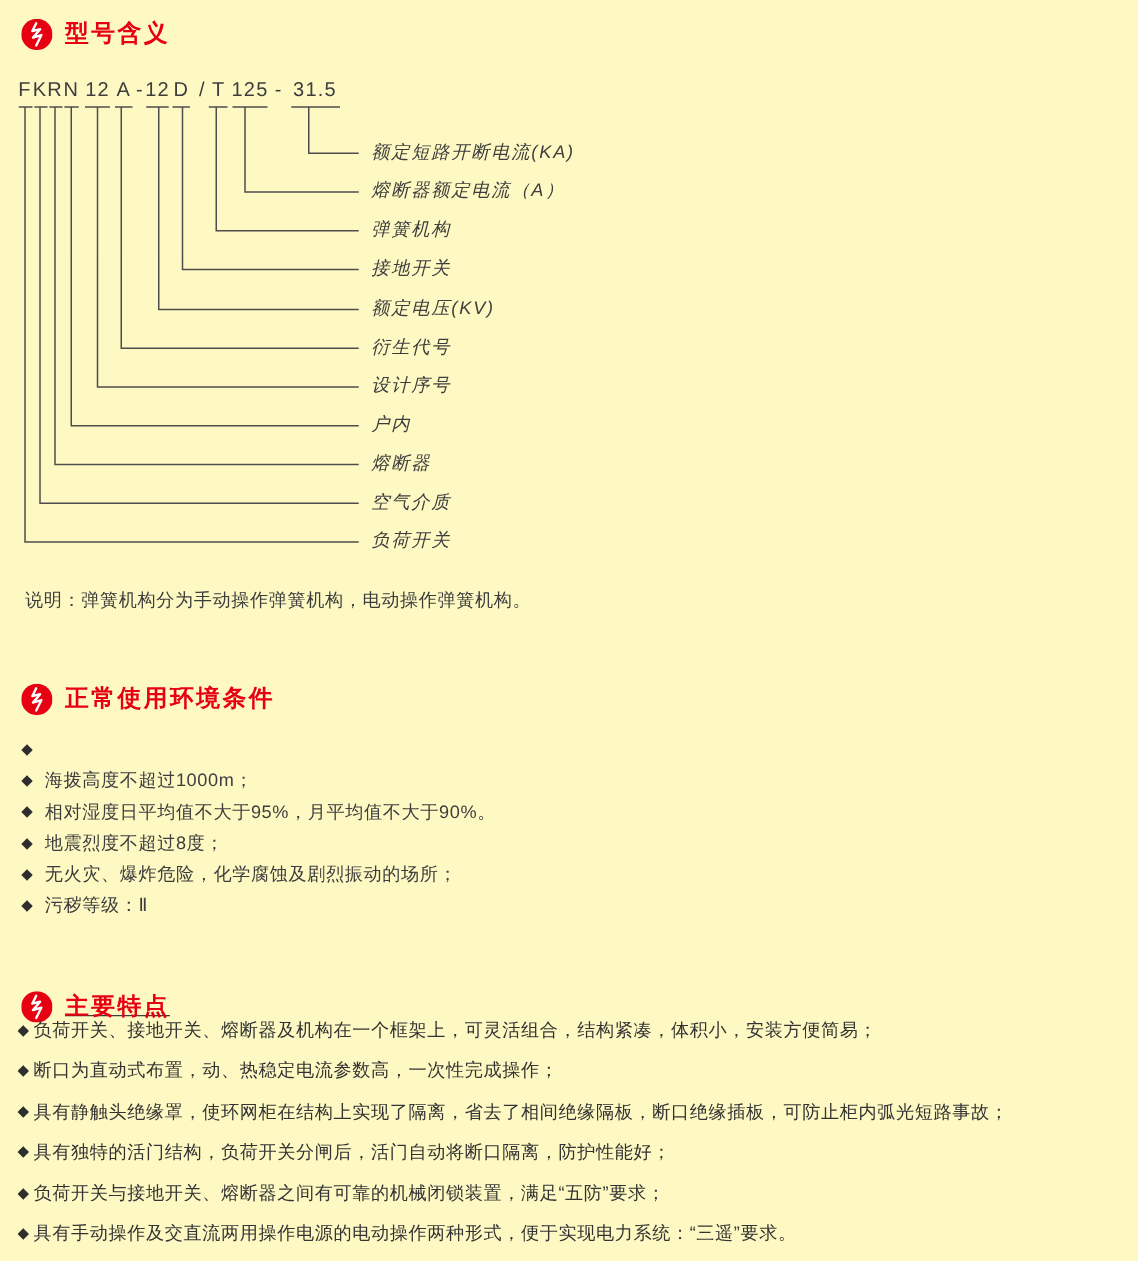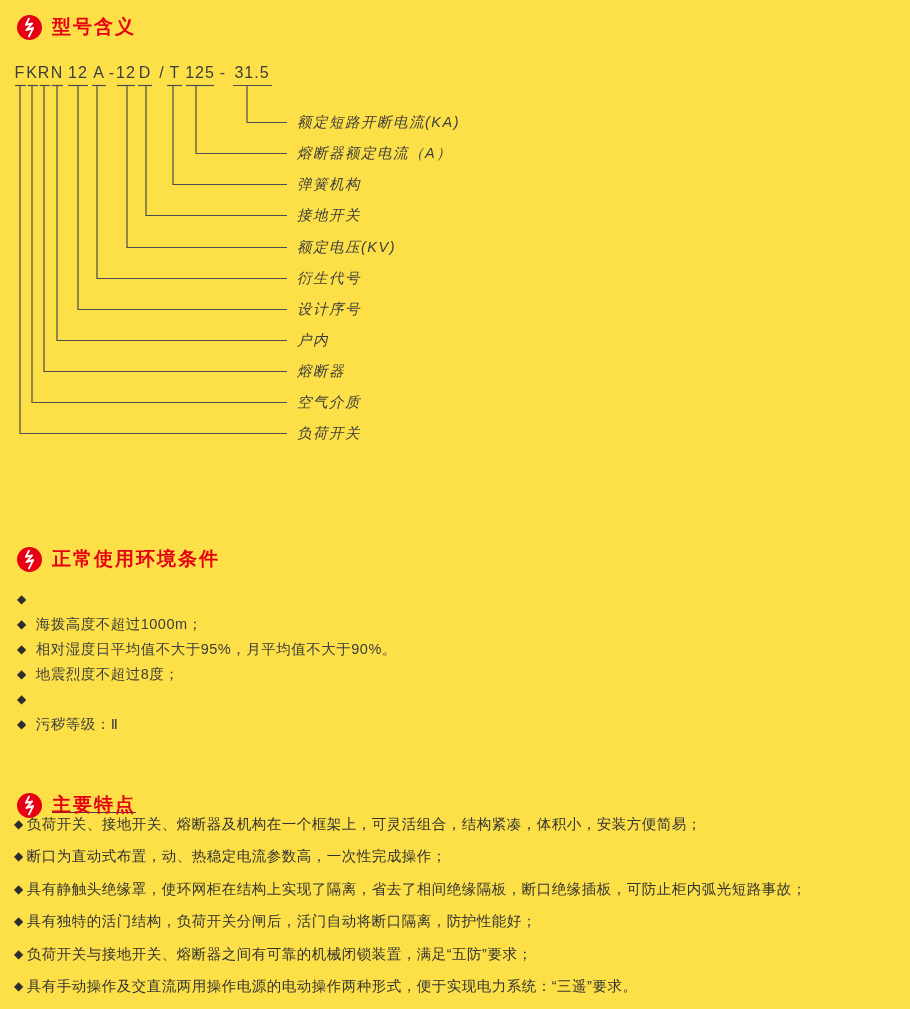--- a/index.html
+++ b/index.html
@@ -1,17 +1,17 @@
 <!DOCTYPE html>
 <html><head>
 <meta charset="utf-8">
 <style>
   html,body{margin:0;padding:0;background:#ffffff;}
   .page{
-    position:relative;width:910px;height:1009px;background:#fde047;overflow:hidden;
+    position:relative;width:910px;height:1009px;background:#fef9c3;overflow:hidden;
     font-family:"Liberation Sans","DejaVu Sans",sans-serif;color:#3f3f3f;
   }
   .section-header{position:absolute;left:17px;display:flex;align-items:center;gap:10px;}
   .section-title{color:#e60012;font-size:19px;font-weight:bold;letter-spacing:2px;white-space:nowrap;}
   .pulse-icon{width:25px;height:25px;flex:0 0 auto;}
   
   .diagram{position:absolute;top:62px;left:0;width:910px;height:396px;}
   .diagram svg{position:absolute;top:0;left:0;}
   .code-seg{
     position:absolute;top:2px;transform:translateX(-50%);
@@ -92,20 +92,21 @@
     <span class="diagram-label" style="top:144px">接地开关</span>
     <span class="diagram-label" style="top:176px">额定电压(KV)</span>
     <span class="diagram-label" style="top:207px">衍生代号</span>
     <span class="diagram-label" style="top:238px">设计序号</span>
     <span class="diagram-label" style="top:269px">户内</span>
     <span class="diagram-label" style="top:300px">熔断器</span>
     <span class="diagram-label" style="top:331px">空气介质</span>
     <span class="diagram-label" style="top:362px">负荷开关</span>
   </div>
 
+  <div class="note">说明：弹簧机构分为手动操作弹簧机构，电动操作弹簧机构。</div>
 
   <div class="section-header" style="top:546px;">
     <svg class="pulse-icon" viewBox="0 0 24 24">
       <circle cx="12" cy="12" r="12" fill="#e60012"></circle>
       <polyline points="11.5,3.5 8.5,9.5 14.5,8 9,14.5 15.5,12.5 11.5,20.5" fill="none" stroke="#ffffff" stroke-width="1.8" stroke-linejoin="round" stroke-linecap="round"></polyline>
     </svg>
     <span class="section-title">正常使用环境条件</span>
   </div>
 
   <div class="bullet-row env-row" style="top:589px">
@@ -118,20 +119,21 @@
   <div class="bullet-row env-row" style="top:639px">
     <span class="diamond">◆</span>
     <span>相对湿度日平均值不大于95%，月平均值不大于90%。</span>
   </div>
   <div class="bullet-row env-row" style="top:664px">
     <span class="diamond">◆</span>
     <span>地震烈度不超过8度；</span>
   </div>
   <div class="bullet-row env-row" style="top:689px">
     <span class="diamond">◆</span>
+    <span>无火灾、爆炸危险，化学腐蚀及剧烈振动的场所；</span>
   </div>
   <div class="bullet-row env-row" style="top:714px">
     <span class="diamond">◆</span>
     <span>污秽等级：Ⅱ</span>
   </div>
 
   <div class="section-header" style="top:792px;text-decoration:underline;">
     <svg class="pulse-icon" viewBox="0 0 24 24">
       <circle cx="12" cy="12" r="12" fill="#e60012"></circle>
       <polyline points="11.5,3.5 8.5,9.5 14.5,8 9,14.5 15.5,12.5 11.5,20.5" fill="none" stroke="#ffffff" stroke-width="1.8" stroke-linejoin="round" stroke-linecap="round"></polyline>

